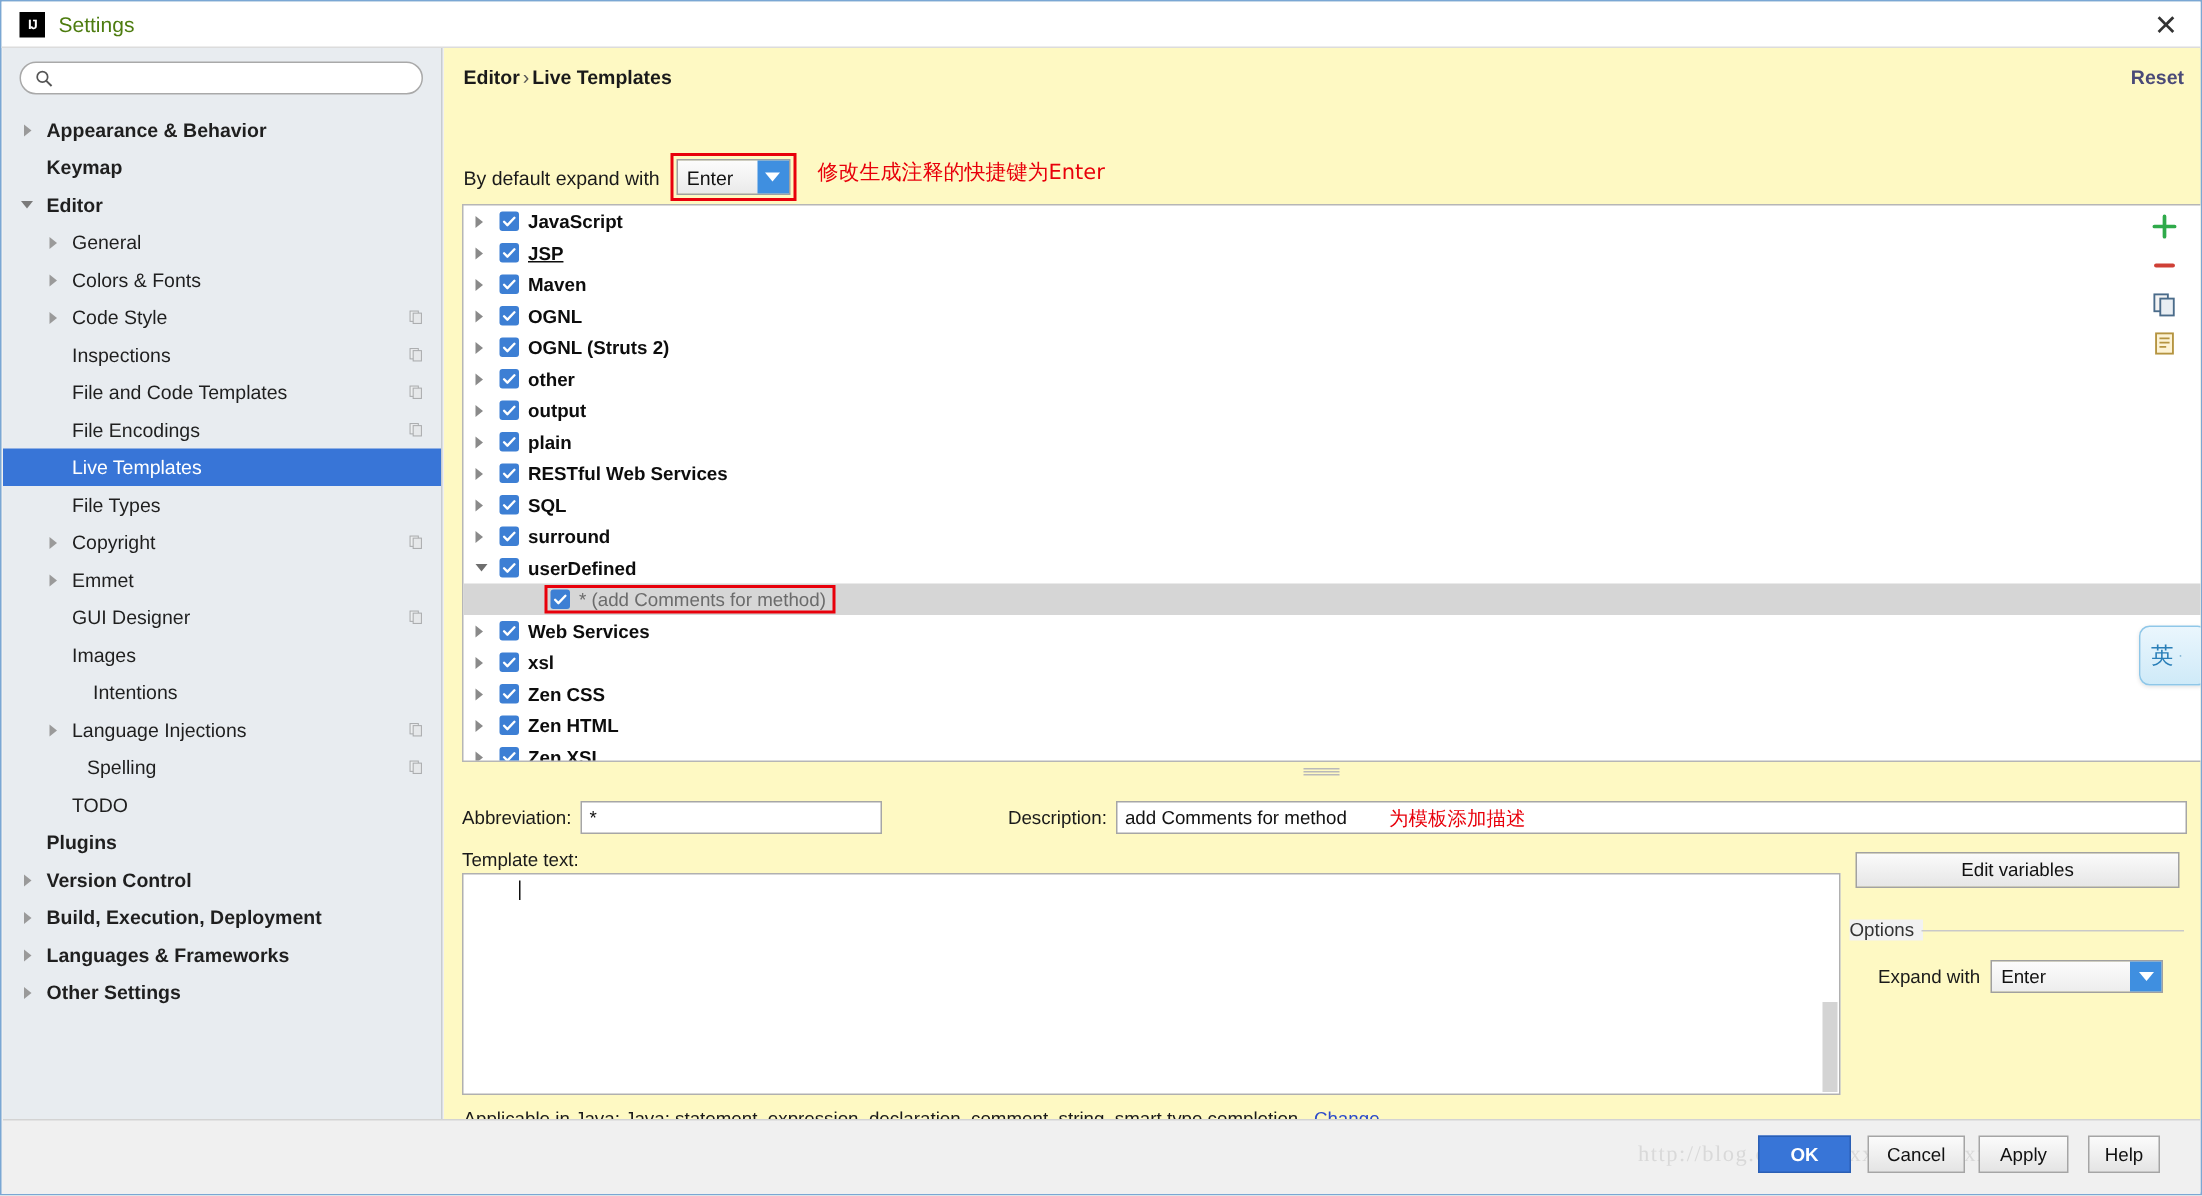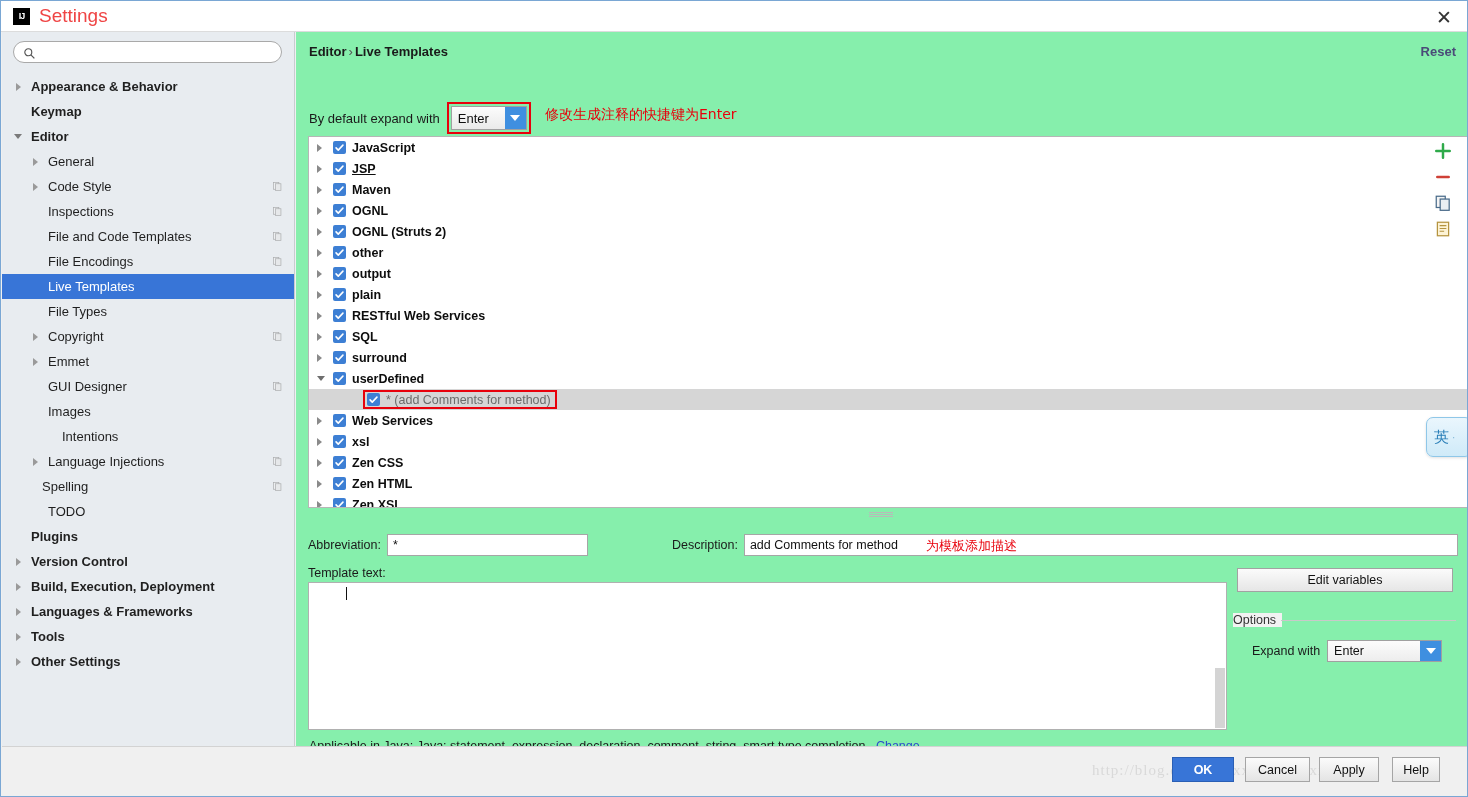--- a/index.html
+++ b/index.html
@@ -31,22 +31,22 @@
     margin-left: 12px; width: 17px; height: 17px;
     background: #000000;
     color: #ffffff;
     font-size: 9px; font-weight: bold;
     display: flex; align-items: center; justify-content: center;
     letter-spacing: -1px;
     font-family: "Liberation Sans", sans-serif;
   }
   .title-text {
     margin-left: 9px;
-    font-size: 19px;
-    color: #ef4444;
+    font-size: 14px;
+    color: #4d7c0f;
   }
   .title-close {
     position: absolute; right: 10px; top: 4px;
     width: 30px; height: 24px;
     display: flex; align-items: center; justify-content: center;
     font-size: 19px; color: #333; cursor: pointer;
     line-height: 1;
     font-family: "DejaVu Sans", sans-serif;
   }
 
@@ -103,21 +103,21 @@
   .copyglyph {
     position: absolute; right: 11px; top: 6px;
     width: 11px; height: 12px;
     opacity: .55;
   }
 
   
   .main {
     position: absolute; left: 295px; top: 31px;
     width: 1172px; height: 715px;
-    background: #86efac;
+    background: #fef9c3;
   }
   .breadcrumb {
     position: absolute; left: 13px; top: 12px;
     font-size: 13px; font-weight: bold; color: #1a1a1a;
   }
   .breadcrumb .sep { font-weight: normal; color: #555; padding: 0 2px; }
   .reset-link {
     position: absolute; right: 12px; top: 12px;
     font-size: 13px; font-weight: bold; color: #4a4a78;
     cursor: pointer;
@@ -384,20 +384,26 @@
         <div class="trow lvl1">
           <span class="arrow-slot">
             <i class="arrow"></i>
           </span>
           <span class="lbl" style="margin-left: 6px;">General</span>
         </div>
         <div class="trow lvl1">
           <span class="arrow-slot">
             <i class="arrow"></i>
           </span>
+          <span class="lbl" style="margin-left: 6px;">Colors &amp; Fonts</span>
+        </div>
+        <div class="trow lvl1">
+          <span class="arrow-slot">
+            <i class="arrow"></i>
+          </span>
           <span class="lbl" style="margin-left: 6px;">Code Style</span>
           <span class="copyglyph"><svg viewBox="0 0 16 16">
               <rect x="2" y="2" width="8" height="10" fill="#f2f2f2" stroke="#777" stroke-width="1"></rect>
               <rect x="5" y="4" width="8" height="10" fill="#e6e6e6" stroke="#777" stroke-width="1"></rect>
             </svg></span>
         </div>
         <div class="trow lvl1">
           <span class="arrow-slot"></span>
           <span class="lbl" style="margin-left: 6px;">Inspections</span>
           <span class="copyglyph"><svg viewBox="0 0 16 16">
@@ -466,21 +472,21 @@
             <i class="arrow"></i>
           </span>
           <span class="lbl" style="margin-left: 6px;">Language Injections</span>
           <span class="copyglyph"><svg viewBox="0 0 16 16">
               <rect x="2" y="2" width="8" height="10" fill="#f2f2f2" stroke="#777" stroke-width="1"></rect>
               <rect x="5" y="4" width="8" height="10" fill="#e6e6e6" stroke="#777" stroke-width="1"></rect>
             </svg></span>
         </div>
         <div class="trow lvl1">
           <span class="arrow-slot"></span>
-          <span class="lbl" style="margin-left: 0;">Spelling</span>
+          <span class="lbl" style="margin-left: 16px;">Spelling</span>
           <span class="copyglyph"><svg viewBox="0 0 16 16">
               <rect x="2" y="2" width="8" height="10" fill="#f2f2f2" stroke="#777" stroke-width="1"></rect>
               <rect x="5" y="4" width="8" height="10" fill="#e6e6e6" stroke="#777" stroke-width="1"></rect>
             </svg></span>
         </div>
         <div class="trow lvl1">
           <span class="arrow-slot"></span>
           <span class="lbl" style="margin-left: 6px;">TODO</span>
         </div>
         <div class="trow lvl0">
@@ -497,26 +503,20 @@
           <span class="arrow-slot">
             <i class="arrow"></i>
           </span>
           <span class="lbl" style="margin-left: 6px;">Build, Execution, Deployment</span>
         </div>
         <div class="trow lvl0">
           <span class="arrow-slot">
             <i class="arrow"></i>
           </span>
           <span class="lbl" style="margin-left: 6px;">Languages &amp; Frameworks</span>
-        </div>
-        <div class="trow lvl0">
-          <span class="arrow-slot">
-            <i class="arrow"></i>
-          </span>
-          <span class="lbl" style="margin-left: 6px;">Tools</span>
         </div>
         <div class="trow lvl0">
           <span class="arrow-slot">
             <i class="arrow"></i>
           </span>
           <span class="lbl" style="margin-left: 6px;">Other Settings</span>
         </div>
       </div>
   </div>
 

